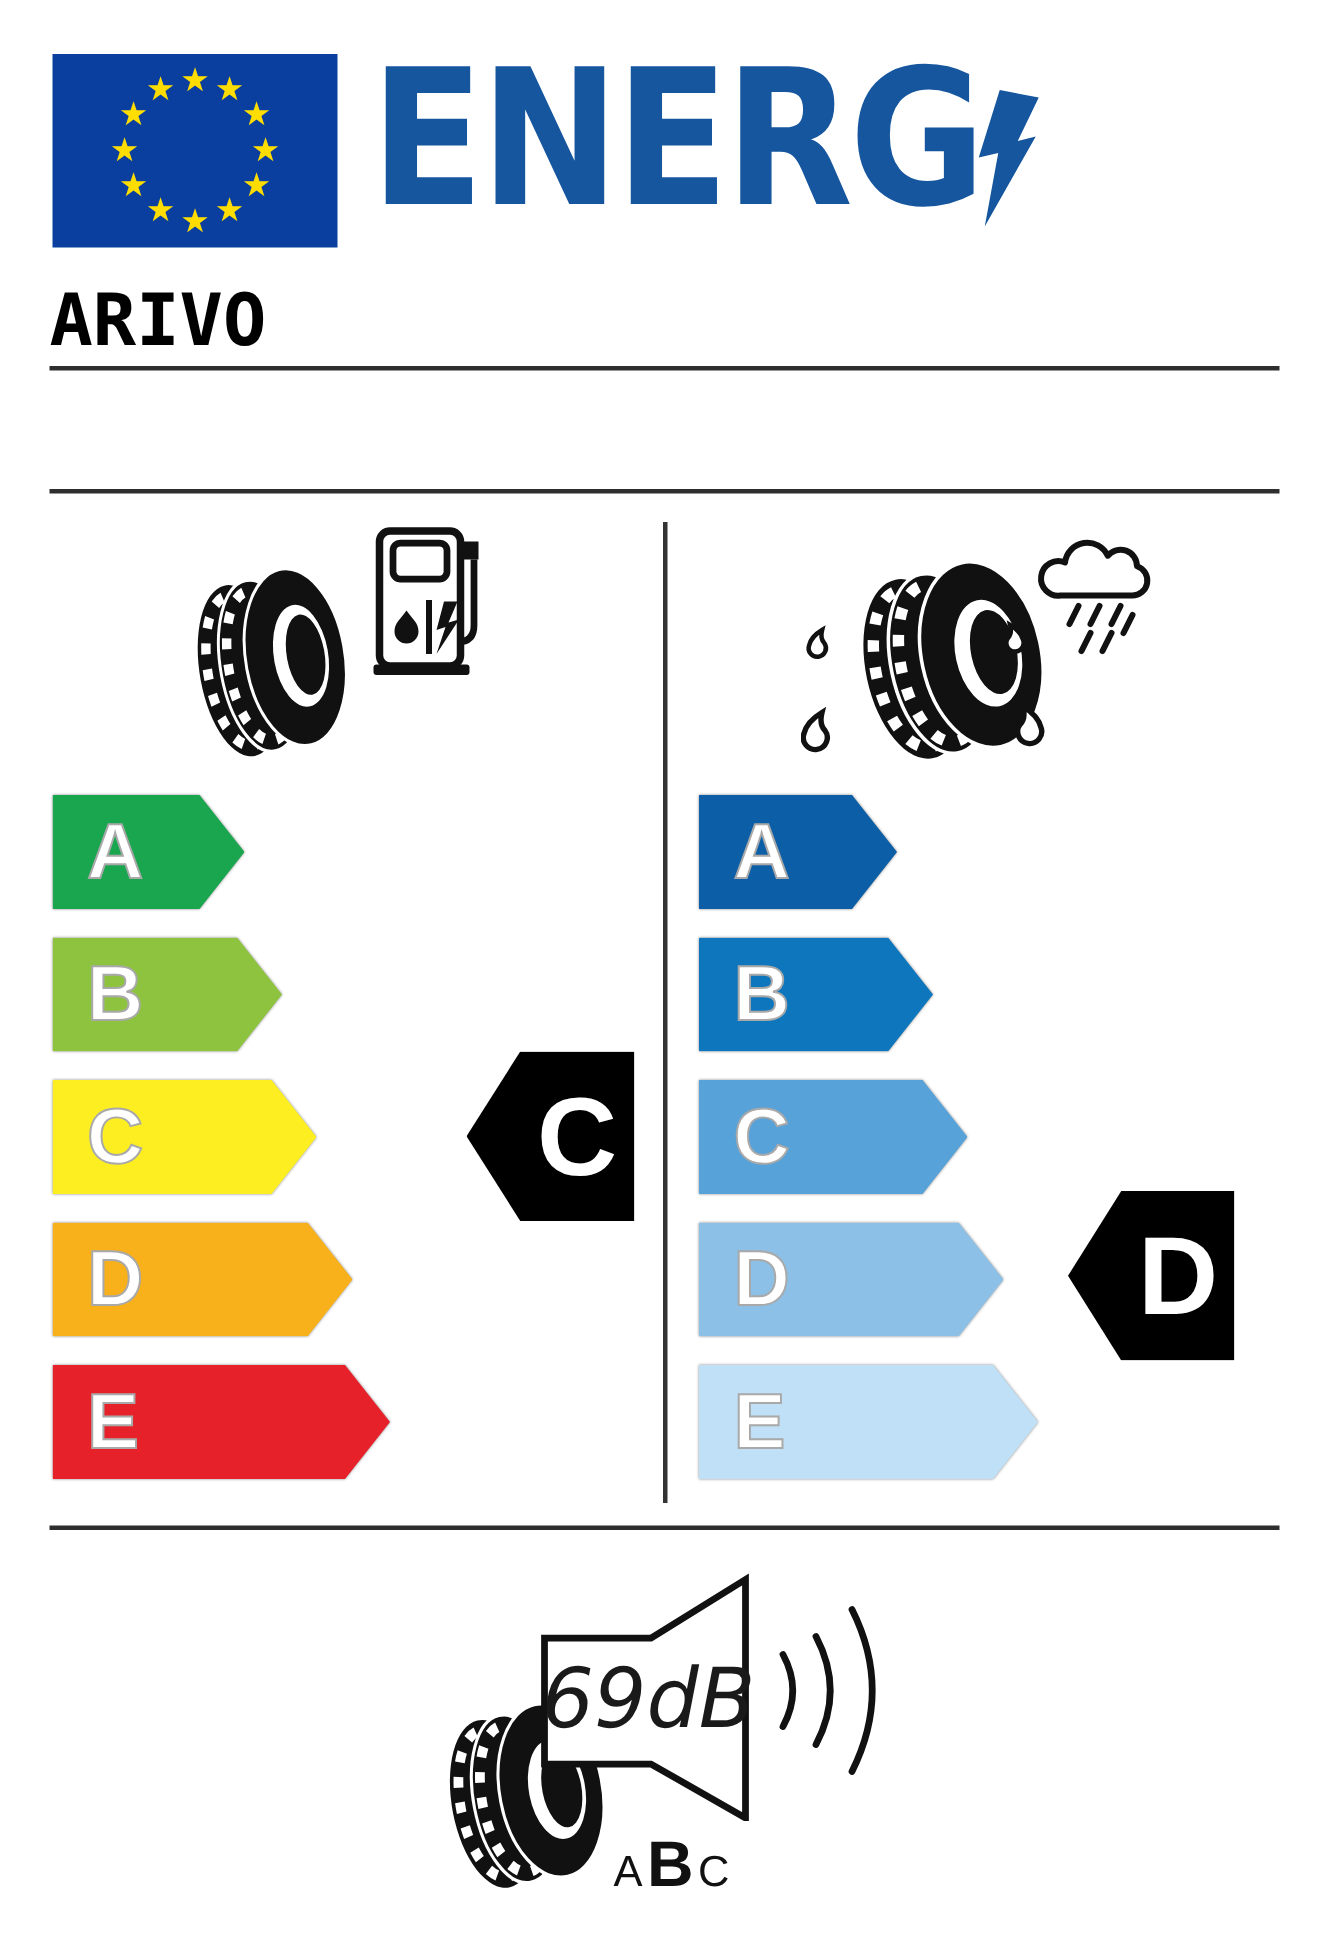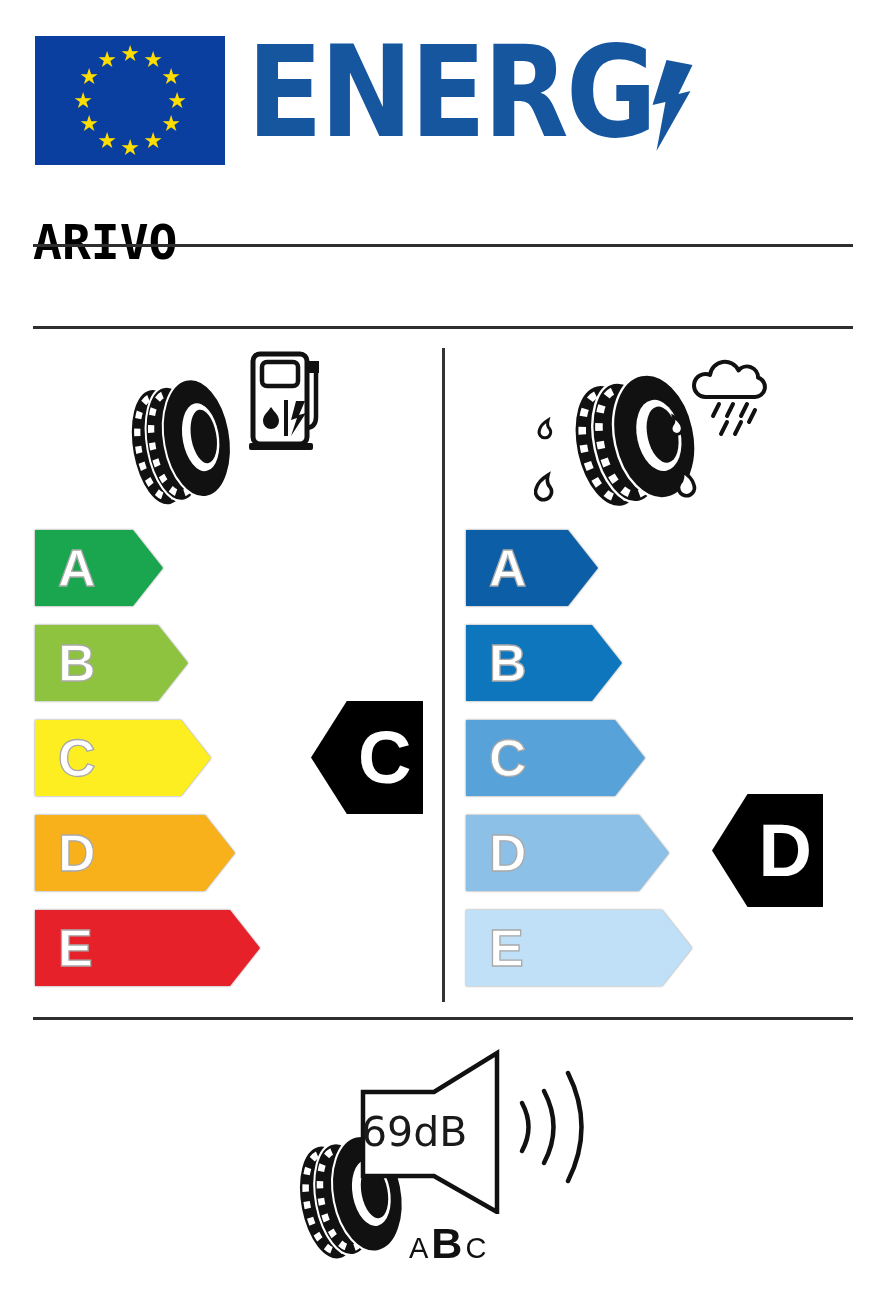--- a/index.html
+++ b/index.html
@@ -11,21 +11,21 @@
   .flag{position:absolute;left:35px;top:36px;width:190px;height:129px;}
   .star{position:absolute;font-size:22px;line-height:1;transform:translate(-50%,-52%);}
   .energ{
     position:absolute;left:247px;top:30px;font-size:126px;line-height:1;
     font-weight:bold;letter-spacing:-3px;transform:scaleX(0.88);transform-origin:left top;
     font-family:"DejaVu Sans","Liberation Sans",sans-serif;
   }
   .bolt{position:absolute;left:649px;top:58px;width:53px;height:95px;}
   .brand{
     position:absolute;left:33px;top:190px;font-size:48px;line-height:1;font-weight:bold;color:#000;
-    font-family:"DejaVu Sans Mono","Liberation Mono",monospace;letter-spacing:0px;margin-top:28px;
+    font-family:"DejaVu Sans Mono","Liberation Mono",monospace;letter-spacing:0px;
   }
   .hline{position:absolute;left:33px;width:820px;height:3px;background:#2e2e2e;}
   .hline.l1{top:244px;}
   .hline.l2{top:326px;}
   .hline.l3{top:1017px;}
   .vline{position:absolute;left:442px;top:348px;width:3px;height:654px;background:#333;}
   
   .bar-wrap{position:absolute;height:76px;filter:drop-shadow(0 0 1px #8a8a8a);}
   .bar{
     width:100%;height:100%;display:flex;align-items:center;
@@ -40,21 +40,21 @@
     clip-path:polygon(32% 0,100% 0,100% 100%,32% 100%,0 50%);
   }
   .pointer .rating-letter{
     font-size:74px;font-weight:bold;color:#fff;line-height:1;padding-left:42%;
   }
   
   .icon{position:absolute;}
   
   .noise-value{
     position:absolute;left:361px;top:1106px;width:100px;height:52px;line-height:52px;
-    font-size:41px;color:#1a1a1a;font-family:"DejaVu Sans","Liberation Sans",sans-serif;
+    font-size:55px;color:#1a1a1a;font-family:"DejaVu Sans","Liberation Sans",sans-serif;font-style:italic;
   }
   .noise-classes{
     position:absolute;left:409px;top:1222px;display:flex;align-items:baseline;gap:3px;color:#111;
   }
   .noise-classes .nc{font-size:29px;line-height:1;}
   .noise-classes .nc.hot{font-size:43px;font-weight:bold;}
 </style>
 </head>
 <body>
 

